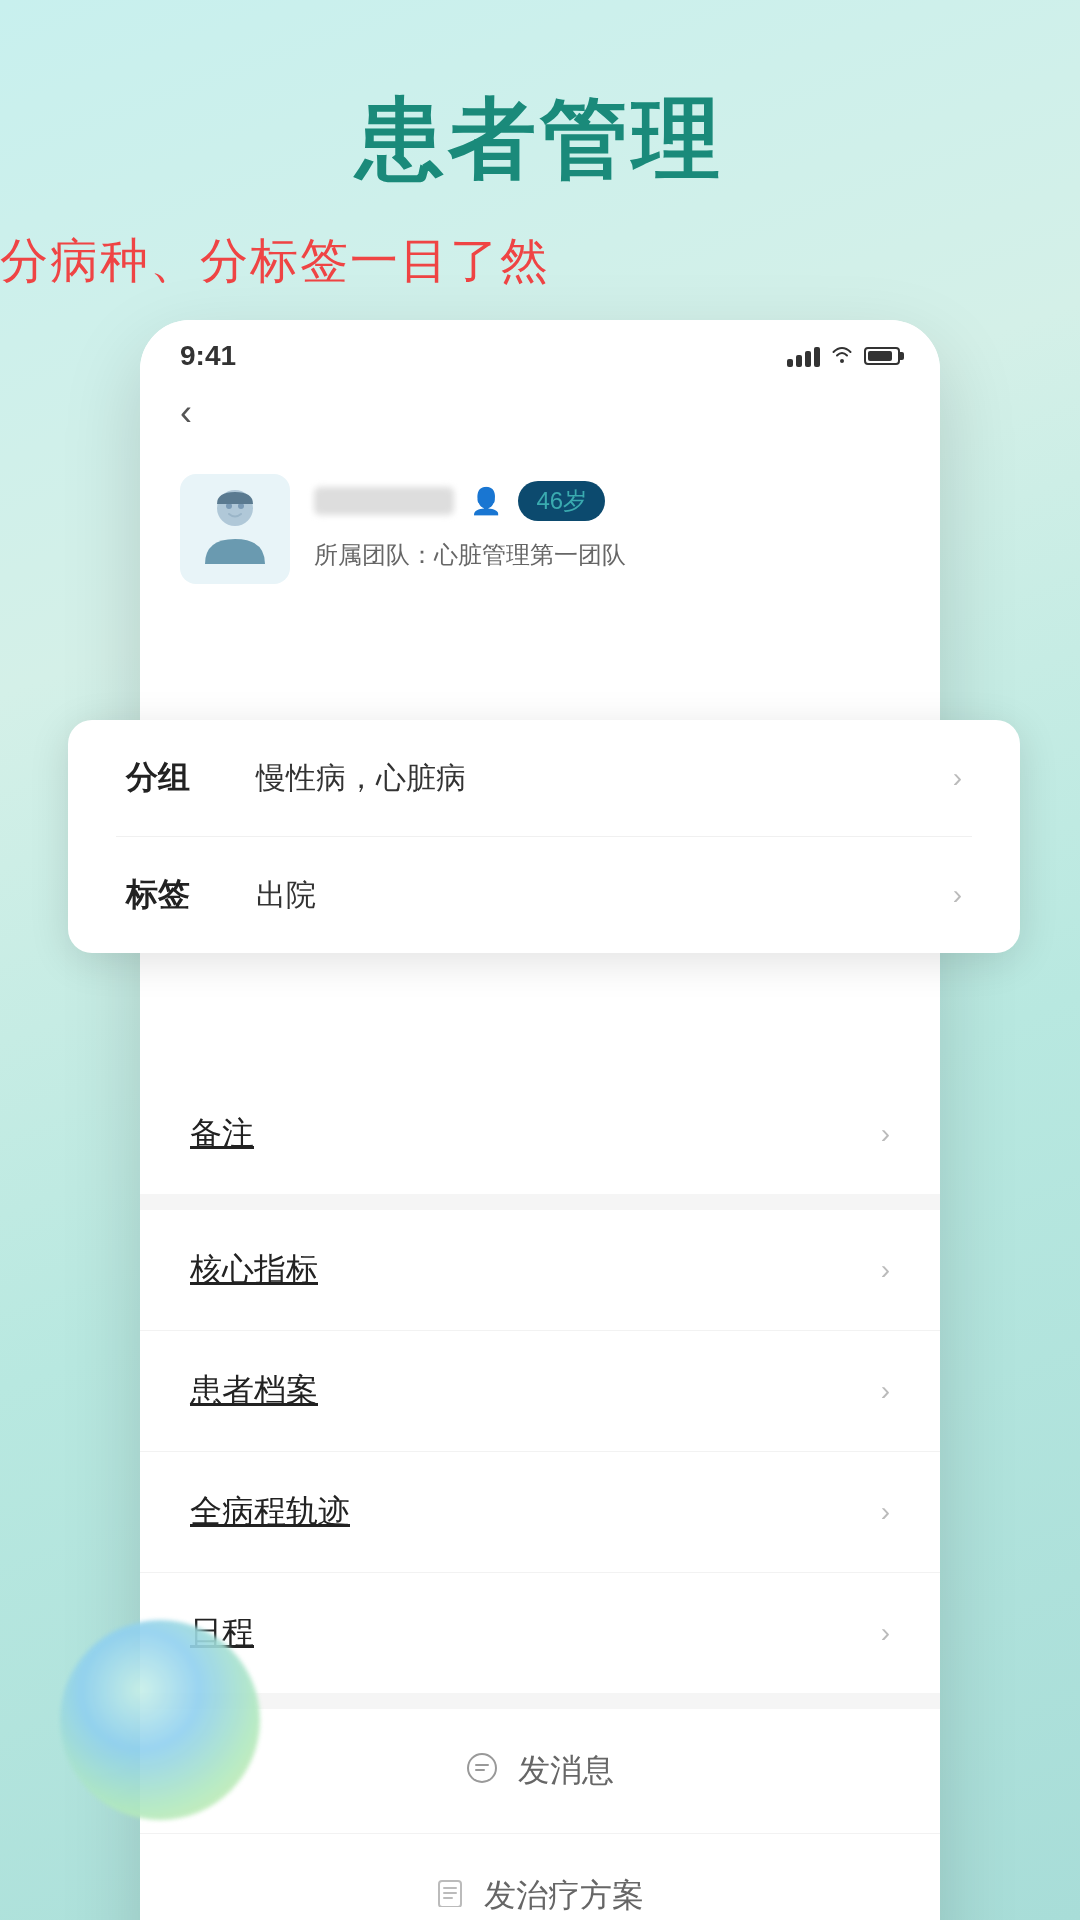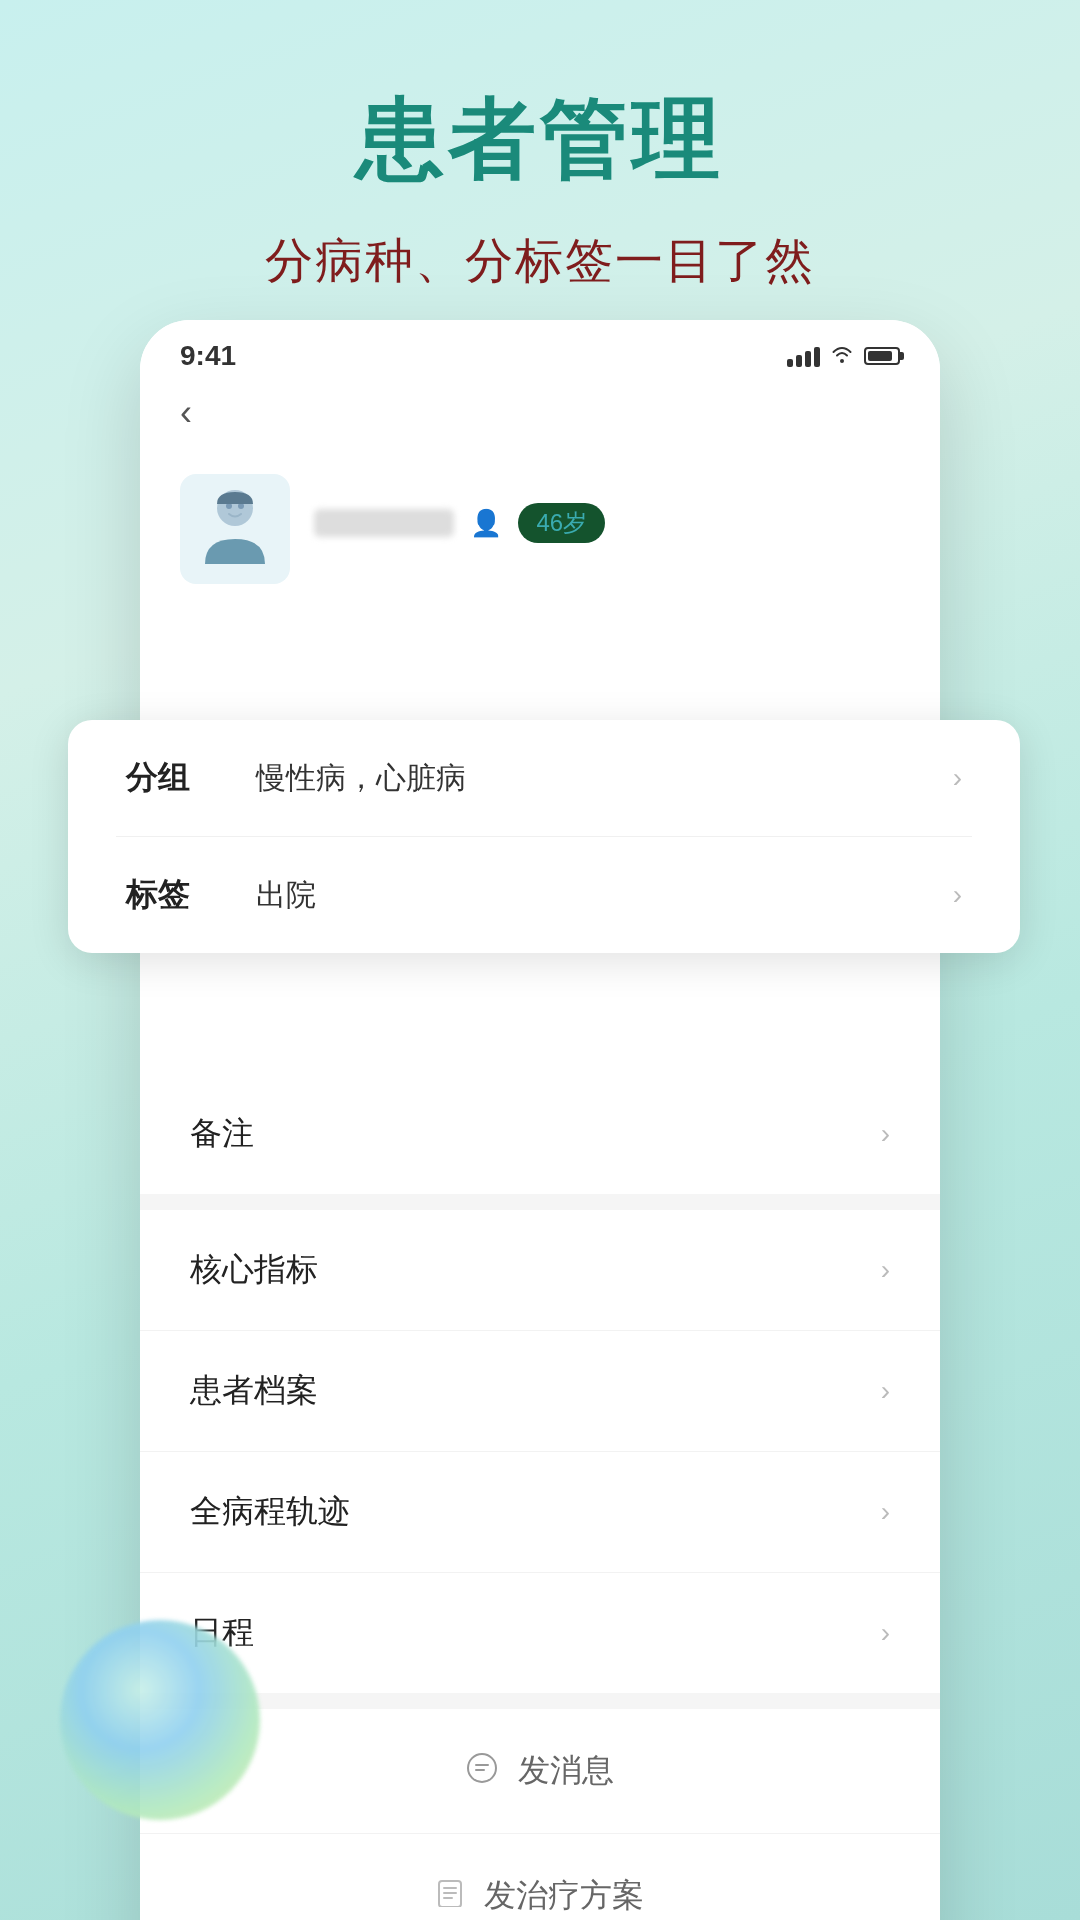--- a/index.html
+++ b/index.html
@@ -17,24 +17,23 @@
     .page-title {
       text-align: center;
       padding-top: 80px;
       font-size: 88px;
       font-weight: 800;
       color: #1a8a7a;
       letter-spacing: 4px;
     }
 
     .page-subtitle {
-      text-align: center;
       margin-top: 30px;
       font-size: 48px;
-      color: #7f1d1d;
+      color: #ef4444;
       letter-spacing: 2px;
     }
 
     
     .phone-mockup {
       position: absolute;
       top: 320px;
       left: 140px;
       right: 140px;
       background: white;
@@ -171,21 +170,21 @@
       border-radius: 6px;
       filter: blur(3px);
     }
 
     .patient-gender-icon {
       font-size: 26px;
       color: #4db8c8;
     }
 
     .patient-age-badge {
-      background: #14532d;
+      background: #0c4a6e;
       color: #3aabb0;
       border-radius: 20px;
       padding: 4px 18px;
       font-size: 24px;
       font-weight: 500;
     }
 
     .patient-detail {
       font-size: 24px;
       color: #666;
@@ -255,20 +254,21 @@
       background: white;
     }
 
     .menu-item:last-child {
       border-bottom: none;
     }
 
     .menu-item-label {
       font-size: 32px;
       color: #222;
+      text-decoration: underline;
     }
 
     .menu-arrow {
       font-size: 28px;
       color: #bbb;
     }
 
     
     .action-section {
       background: white;
@@ -354,20 +354,23 @@
 
         <path d="M22 20 Q22 8 40 8 Q58 8 58 20" fill="#5a7a90"></path>
       </svg>
     </div>
     <div class="patient-info">
       <div class="patient-name-row">
         <div class="patient-name-blur"></div>
         <span class="patient-gender-icon">👤</span>
         <span class="patient-age-badge">46岁</span>
       </div>
+      <div class="patient-detail">
+        <span>所属团队：</span><span>心脏管理第一团队</span>
+      </div>
     </div>
   </div>
 
   <div class="main-content">
 
     <div class="menu-section">
       <div class="menu-item">
         <span class="menu-item-label">备注</span>
         <span class="menu-arrow">›</span>
       </div>

